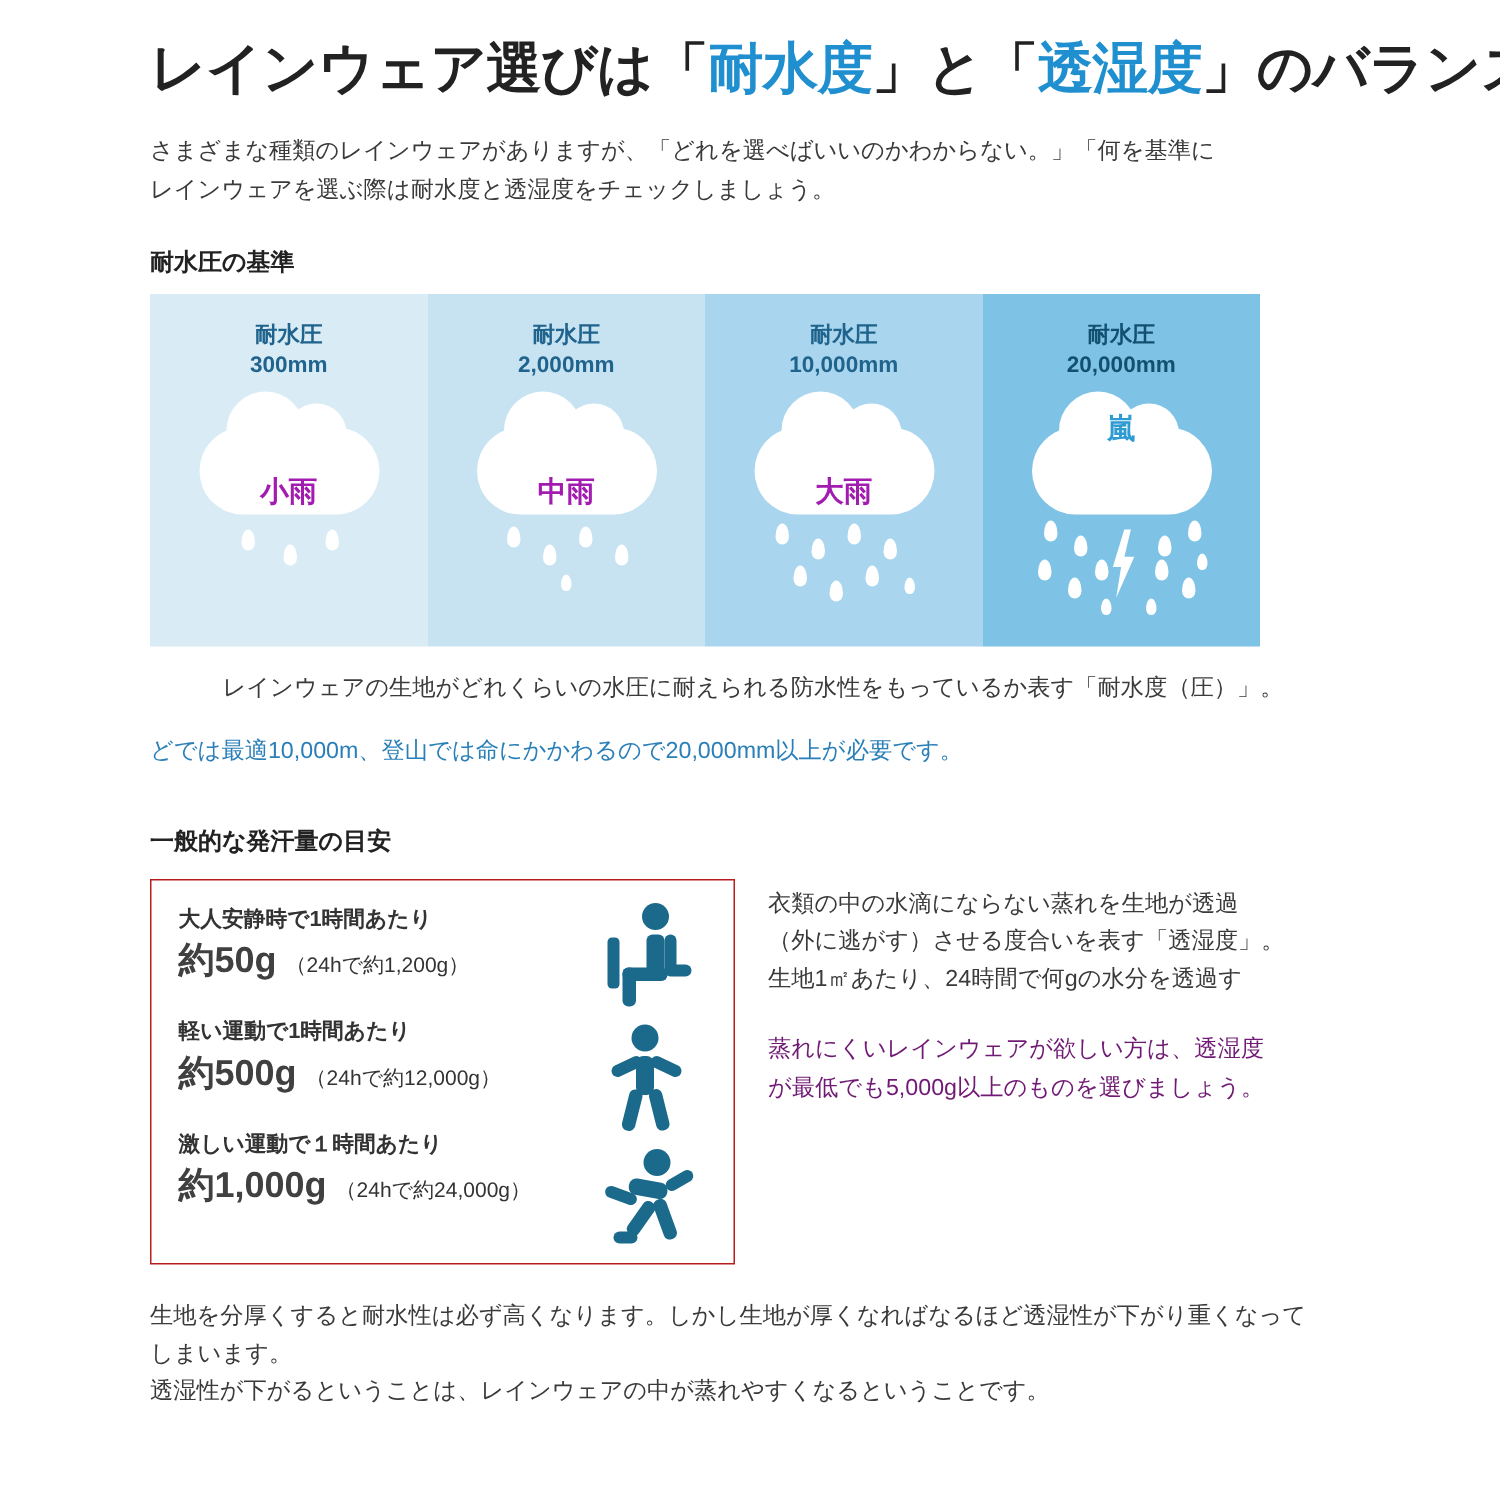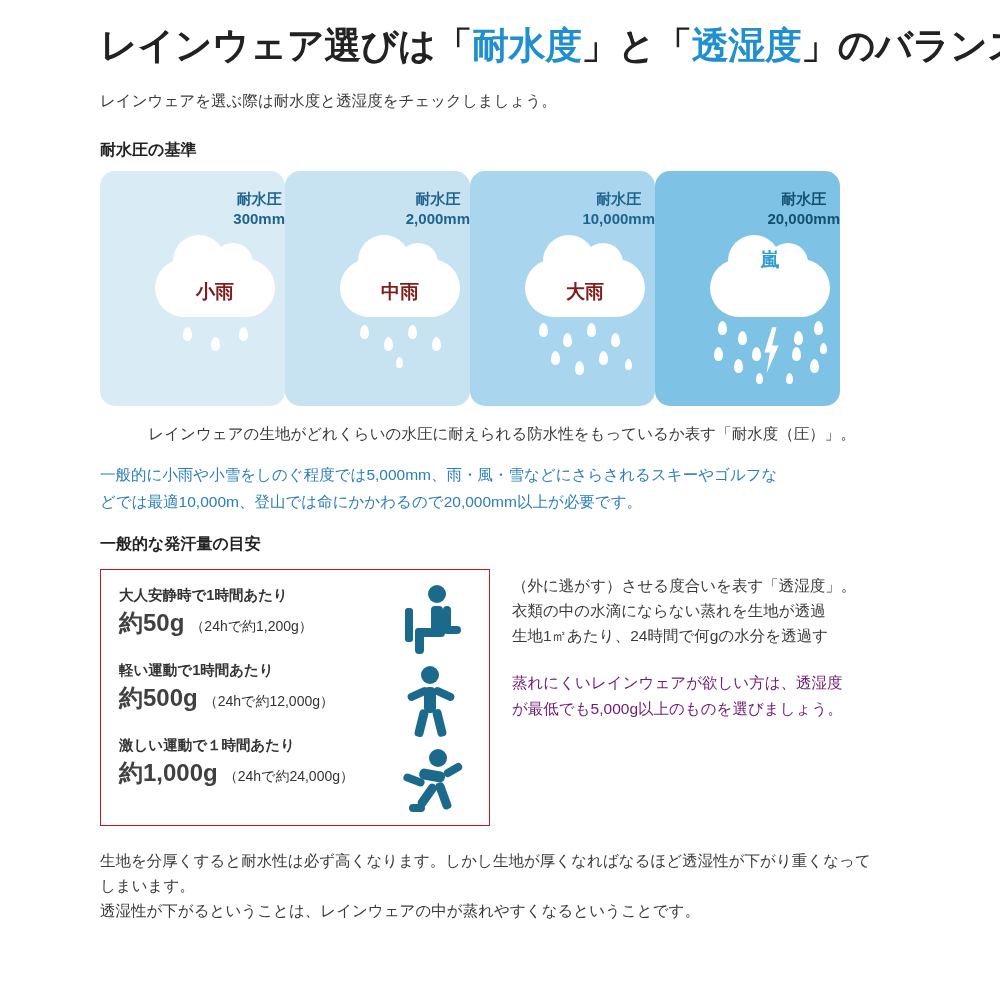--- a/index.html
+++ b/index.html
@@ -25,44 +25,44 @@
   }
 
   
   .sec-head{
     font-size:16px;font-weight:bold;color:#222;margin:0 0 10px 4px;
   }
 
   
   .panels{display:flex;width:740px;margin-left:4px;height:235px;}
   .panel{
-    flex:1;position:relative;display:flex;flex-direction:column;align-items:flex-end;
-    padding-top:18px;box-sizing:border-box;border-radius:15px;
+    flex:1;position:relative;display:flex;flex-direction:column;align-items:center;
+    padding-top:18px;box-sizing:border-box;
   }
   .p1{background:#d9ecf6;}
   .p2{background:#c7e3f2;}
   .p3{background:#a9d6ee;}
   .p4{background:#7ec3e6;}
   .panel .lbl{
     font-size:15px;font-weight:bold;color:#20638d;text-align:center;line-height:1.35;
   }
   .p4 .lbl{color:#13506f;}
   .cloudwrap{position:relative;margin-top:12px;width:140px;height:150px;}
   .cloud{
     position:absolute;left:10px;top:18px;width:120px;height:58px;background:#ffffff;border-radius:30px;
   }
   .cloud:before{
     content:"";position:absolute;left:18px;top:-24px;width:52px;height:52px;background:#fff;border-radius:50%;
   }
   .cloud:after{
     content:"";position:absolute;left:58px;top:-16px;width:40px;height:40px;background:#fff;border-radius:50%;
   }
   .cloudtxt{
-    position:absolute;left:10px;top:38px;width:120px;text-align:center;
-    font-size:19px;font-weight:bold;color:#7f1d1d;z-index:3;
+    position:absolute;left:10px;top:48px;width:120px;text-align:center;
+    font-size:19px;font-weight:bold;color:#a21caf;z-index:3;
   }
   .p4 .cloudtxt{top:6px;color:#2e9bd2;}
   .drops{position:absolute;left:8px;top:80px;width:126px;height:66px;z-index:2;}
   .drop{
     position:absolute;width:9px;height:14px;background:#ffffff;
     border-radius:50% 50% 50% 50%/ 62% 62% 38% 38%;
     transform:rotate(0deg);
   }
   .drop.sm{width:7px;height:11px;}
   .bolt{
@@ -99,20 +99,21 @@
 </head>
 <body>
 
 <div class="page">
 
   <div class="title">
     <span>レインウェア選びは「</span><span class="hi">耐水度</span><span>」と「</span><span class="hi">透湿度</span><span>」のバランスが重要！</span>
   </div>
 
   <div class="lead">
+    <div>さまざまな種類のレインウェアがありますが、「どれを選べばいいのかわからない。」「何を基準に</div>
     <div>レインウェアを選ぶ際は耐水度と透湿度をチェックしましょう。</div>
   </div>
 
   <div class="sec-head">耐水圧の基準</div>
 
   <div class="panels">
 
     <div class="panel p1">
       <div class="lbl">
         <div>耐水圧</div>
@@ -191,25 +192,24 @@
           <span class="drop sm" style="left:78px;top:52px;"></span>
           <span class="bolt"></span>
         </div>
       </div>
     </div>
 
   </div>
 
   <div class="note">レインウェアの生地がどれくらいの水圧に耐えられる防水性をもっているか表す「耐水度（圧）」。</div>
   <div class="note-blue">
-    <div>一般的に小雨や小雪をしのぐ程度では5,000mm、雨・風・雪などにさらされるスキーやゴルフな</div>
     <div>どでは最適10,000m、登山では命にかかわるので20,000mm以上が必要です。</div>
   </div>
 
-  <div class="sec-head" style="margin-top:18px;">一般的な発汗量の目安</div>
+  <div class="sec-head" style="margin-top:36px;">一般的な発汗量の目安</div>
 
   <div class="sweat-wrap">
 
     <div class="sweat-box">
 
       <div class="sweat-row">
         <div class="sr-top">大人安静時で1時間あたり</div>
         <div class="sr-bot">
           <span class="sr-amt">約50g</span><span class="sr-sub">（24hで約1,200g）</span>
         </div>
@@ -257,22 +257,22 @@
           <rect x="18" y="30" width="22" height="8" rx="4" fill="#1b6a8c" transform="rotate(20 29 34)"></rect>
           <rect x="38" y="36" width="9" height="26" rx="4" fill="#1b6a8c" transform="rotate(35 42 49)"></rect>
           <rect x="54" y="36" width="9" height="28" rx="4" fill="#1b6a8c" transform="rotate(-20 58 50)"></rect>
           <rect x="24" y="58" width="16" height="8" rx="4" fill="#1b6a8c"></rect>
         </svg>
       </div>
     </div>
 
     <div class="right-text">
       <div class="rt1">
+        <div>衣類の中の水滴にならない蒸れを生地が透過</div>
         <div>（外に逃がす）させる度合いを表す「透湿度」。</div>
-        <div>衣類の中の水滴にならない蒸れを生地が透過</div>
         <div>生地1㎡あたり、24時間で何gの水分を透過す</div>
       </div>
       <div class="rt2">
         <div>蒸れにくいレインウェアが欲しい方は、透湿度</div>
         <div>が最低でも5,000g以上のものを選びましょう。</div>
       </div>
     </div>
 
   </div>
 

